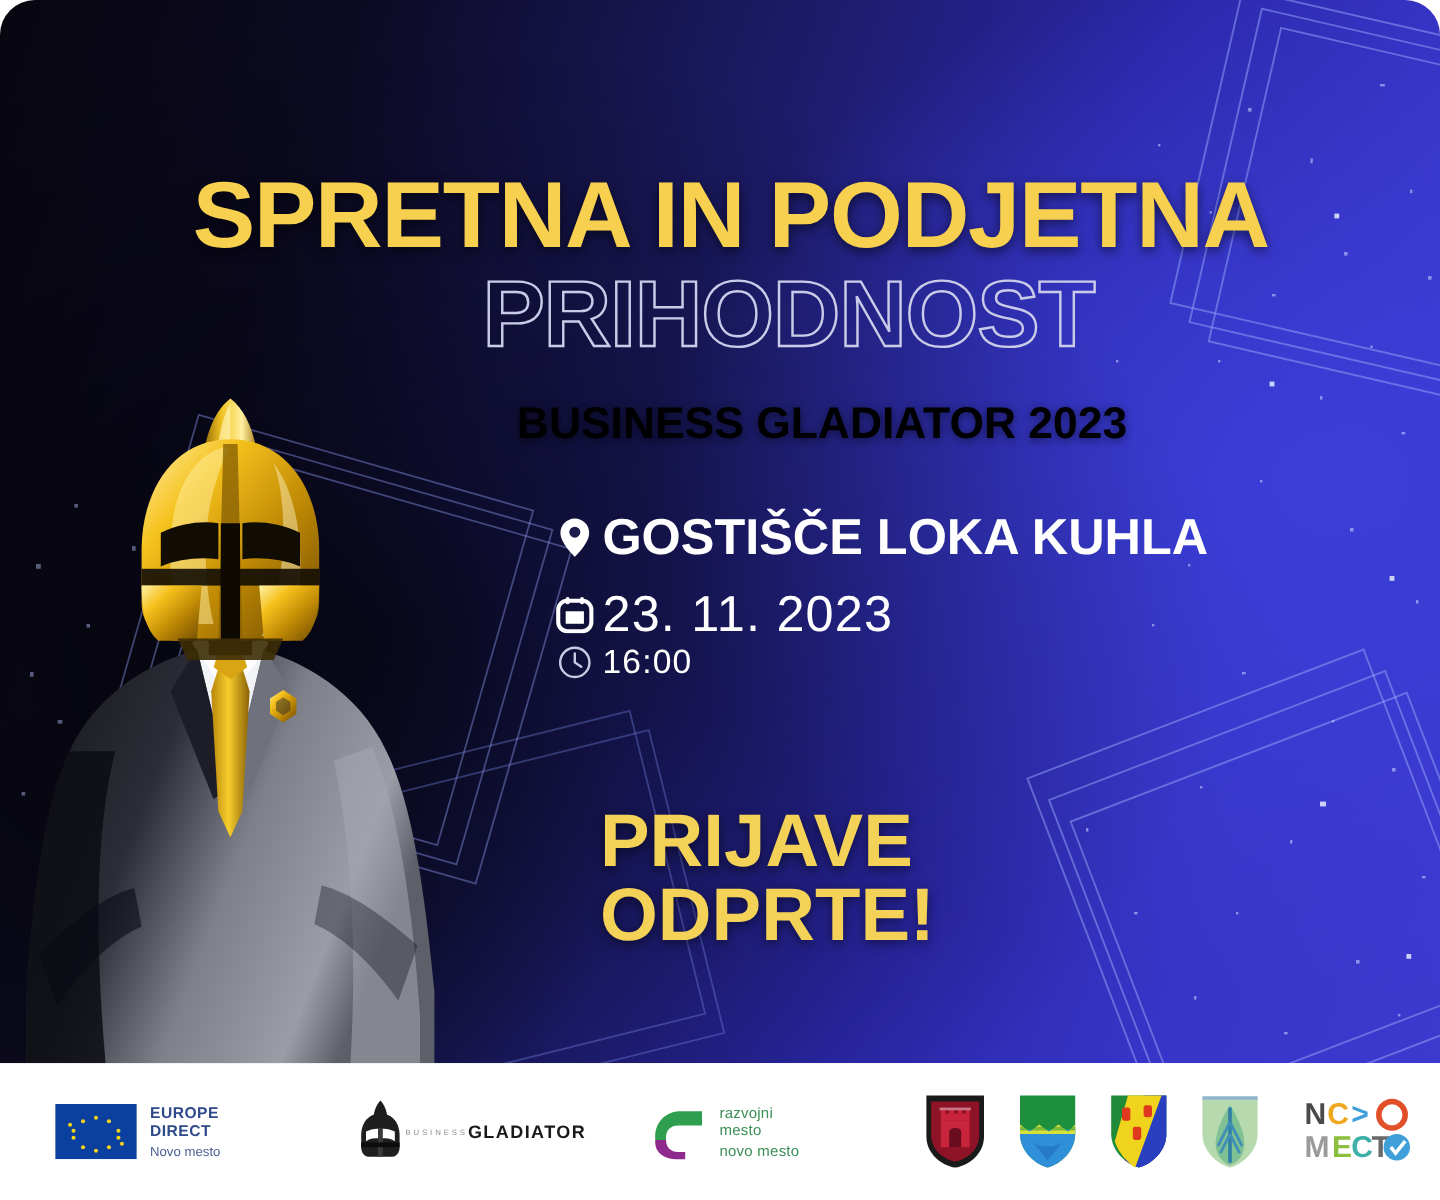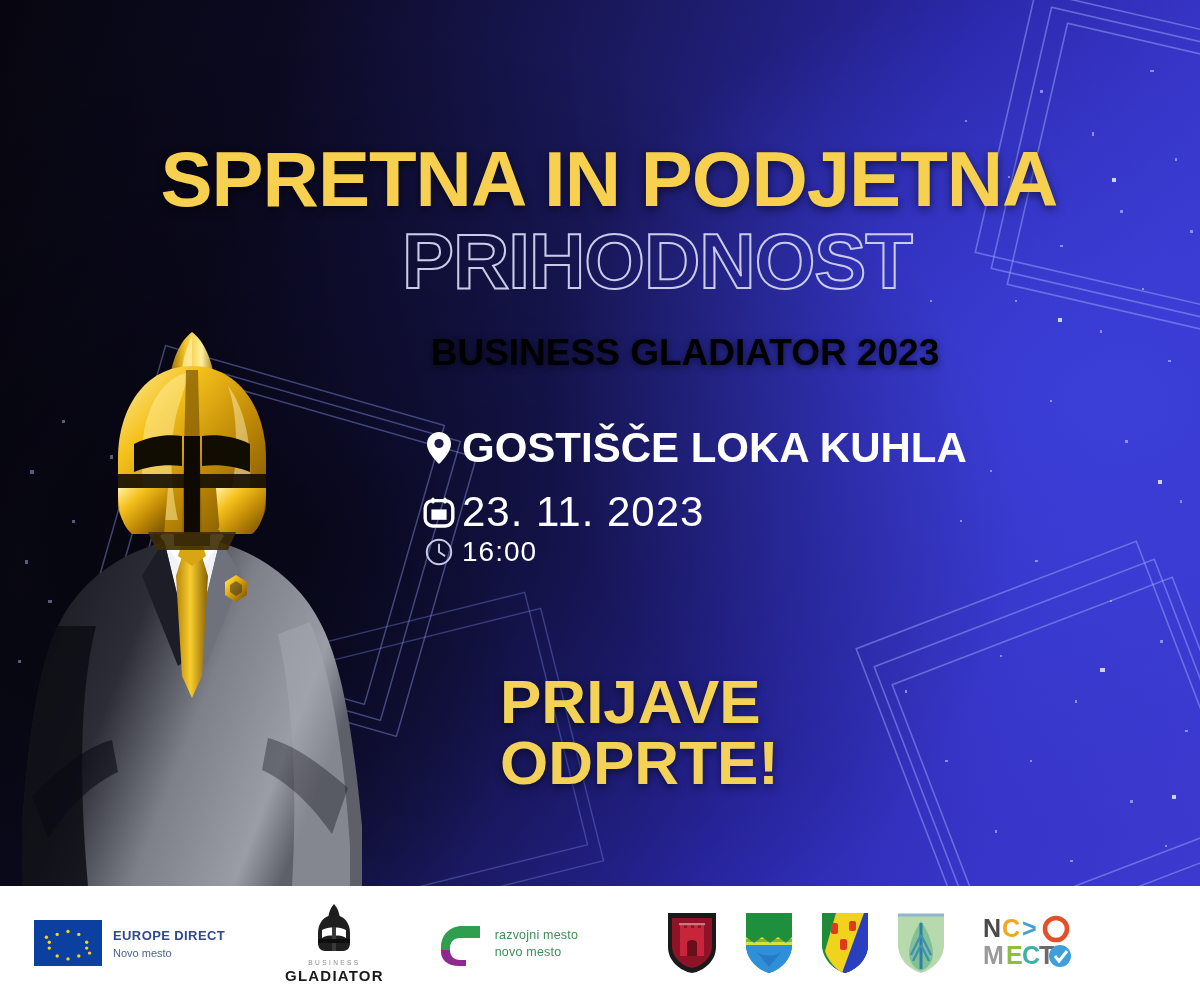--- a/index.html
+++ b/index.html
@@ -8,20 +8,21 @@
     font-family:"Liberation Sans", sans-serif;
     background:#ffffff;
     overflow:hidden;
   }
 
   #poster {
     position:relative;
     width:1200px;
     height:1000px;
     overflow:hidden;
+    border-radius:29px;
   }
 
   
   .bg {
     position:absolute; inset:0 0 114px 0;
     background:
       radial-gradient(ellipse 900px 700px at 92% 45%, #3b3fd8 0%, rgba(59,63,216,0) 62%),
       radial-gradient(ellipse 700px 620px at 8% 78%, #0a0a18 0%, rgba(10,10,24,0) 60%),
       linear-gradient(108deg, #07060f 0%, #0c0a22 20%, #1b1a63 44%, #2a27a8 66%, #3735c8 84%, #3c39cf 100%);
   }
@@ -75,21 +76,21 @@
     font-size:37px;
     letter-spacing:0px;
     color:#000000;
     text-shadow:0 2px 7px rgba(0,0,0,0.5);
     padding-left:170px;
   }
 
   
   .details {
     position:absolute;
-    left:416px; top:424px;
+    left:456px; top:424px;
     width:660px;
     text-align:center;
   }
   .drow { display:flex; align-items:center; margin-bottom:14px; }
   .drow .ico {
     width:46px; flex:0 0 46px;
     display:flex; align-items:center; justify-content:center;
   }
   .drow .ico svg { display:block; }
   .dtext { color:#ffffff; }
@@ -116,38 +117,38 @@
     left:0; right:0; bottom:0;
     height:114px;
     background:#ffffff;
     display:flex;
     align-items:center;
     padding:0 18px;
   }
   .logo { display:flex; align-items:center; }
   .logo svg { display:block; }
 
-  .lg-eu      { margin-left:16px; }
+  .lg-eu      { margin-left:28px; }
   .lg-glad    { margin-left:60px; }
   .lg-rc      { margin-left:56px; }
   .lg-crest1  { margin-left:88px; }
   .lg-crest2  { margin-left:26px; }
   .lg-crest3  { margin-left:26px; }
   .lg-crest4  { margin-left:26px; }
   .lg-city    { margin-left:36px; }
 
   .eu-txt { margin-left:11px; }
   .eu-txt .t1 { font-size:13px; font-weight:700; color:#2f4a8a; letter-spacing:.4px; }
   .eu-txt .t2 { font-size:11px; color:#4b6196; margin-top:4px; }
 
   .rc-txt { margin-left:9px; }
   .rc-txt .t1 { font-size:12.5px; color:#3c8f57; letter-spacing:.2px; }
   .rc-txt .t2 { font-size:12.5px; color:#3c8f57; margin-top:3px; letter-spacing:.2px; }
 
-  .glad-wrap { display:flex; flex-direction:column; align-items:center;justify-content:center; }
+  .glad-wrap { display:flex; flex-direction:row; align-items:center;justify-content:center; }
   .glad-sub { font-size:6.5px; color:#8b8b8b; letter-spacing:2.4px; margin-top:2px; }
   .glad-name { font-size:15px; font-weight:700; color:#1a1a1a; letter-spacing:1.2px; margin-top:1px; }
 </style>
 </head>
 <body>
 
 <div id="poster">
 
   <div class="bg"></div>
   <div class="bg-vig"></div>

